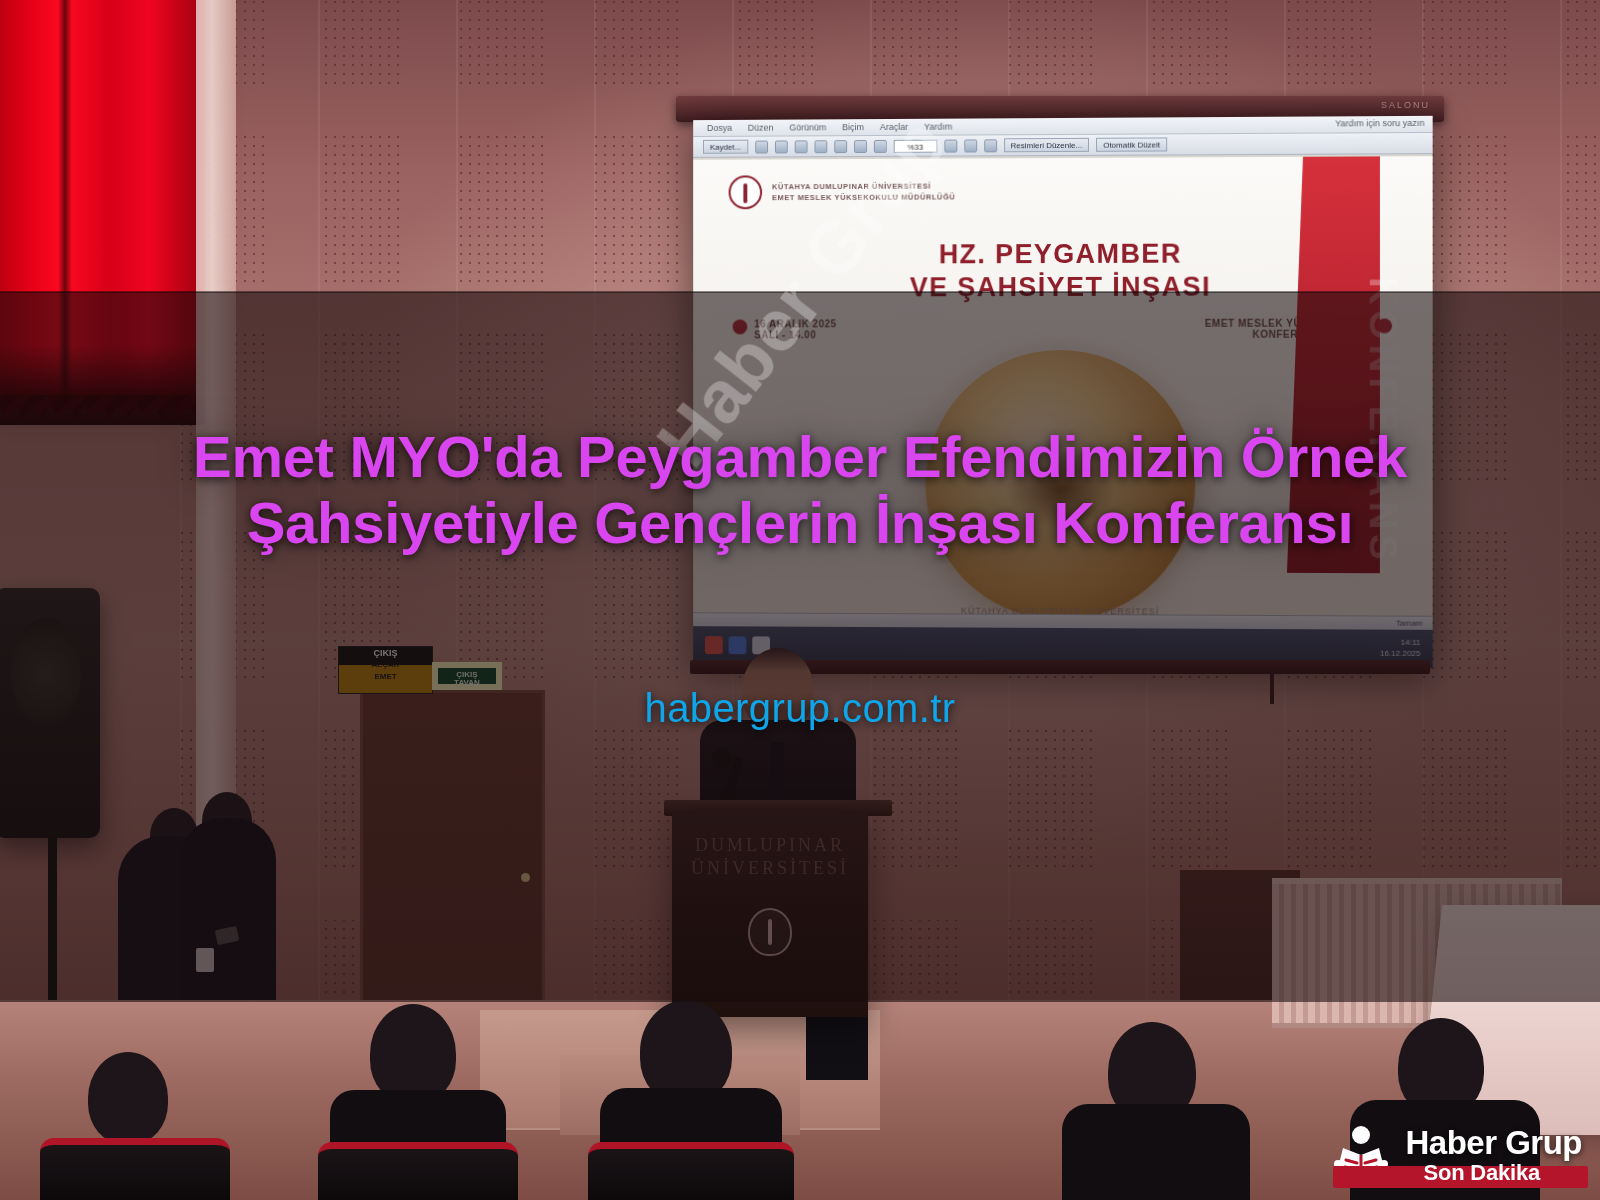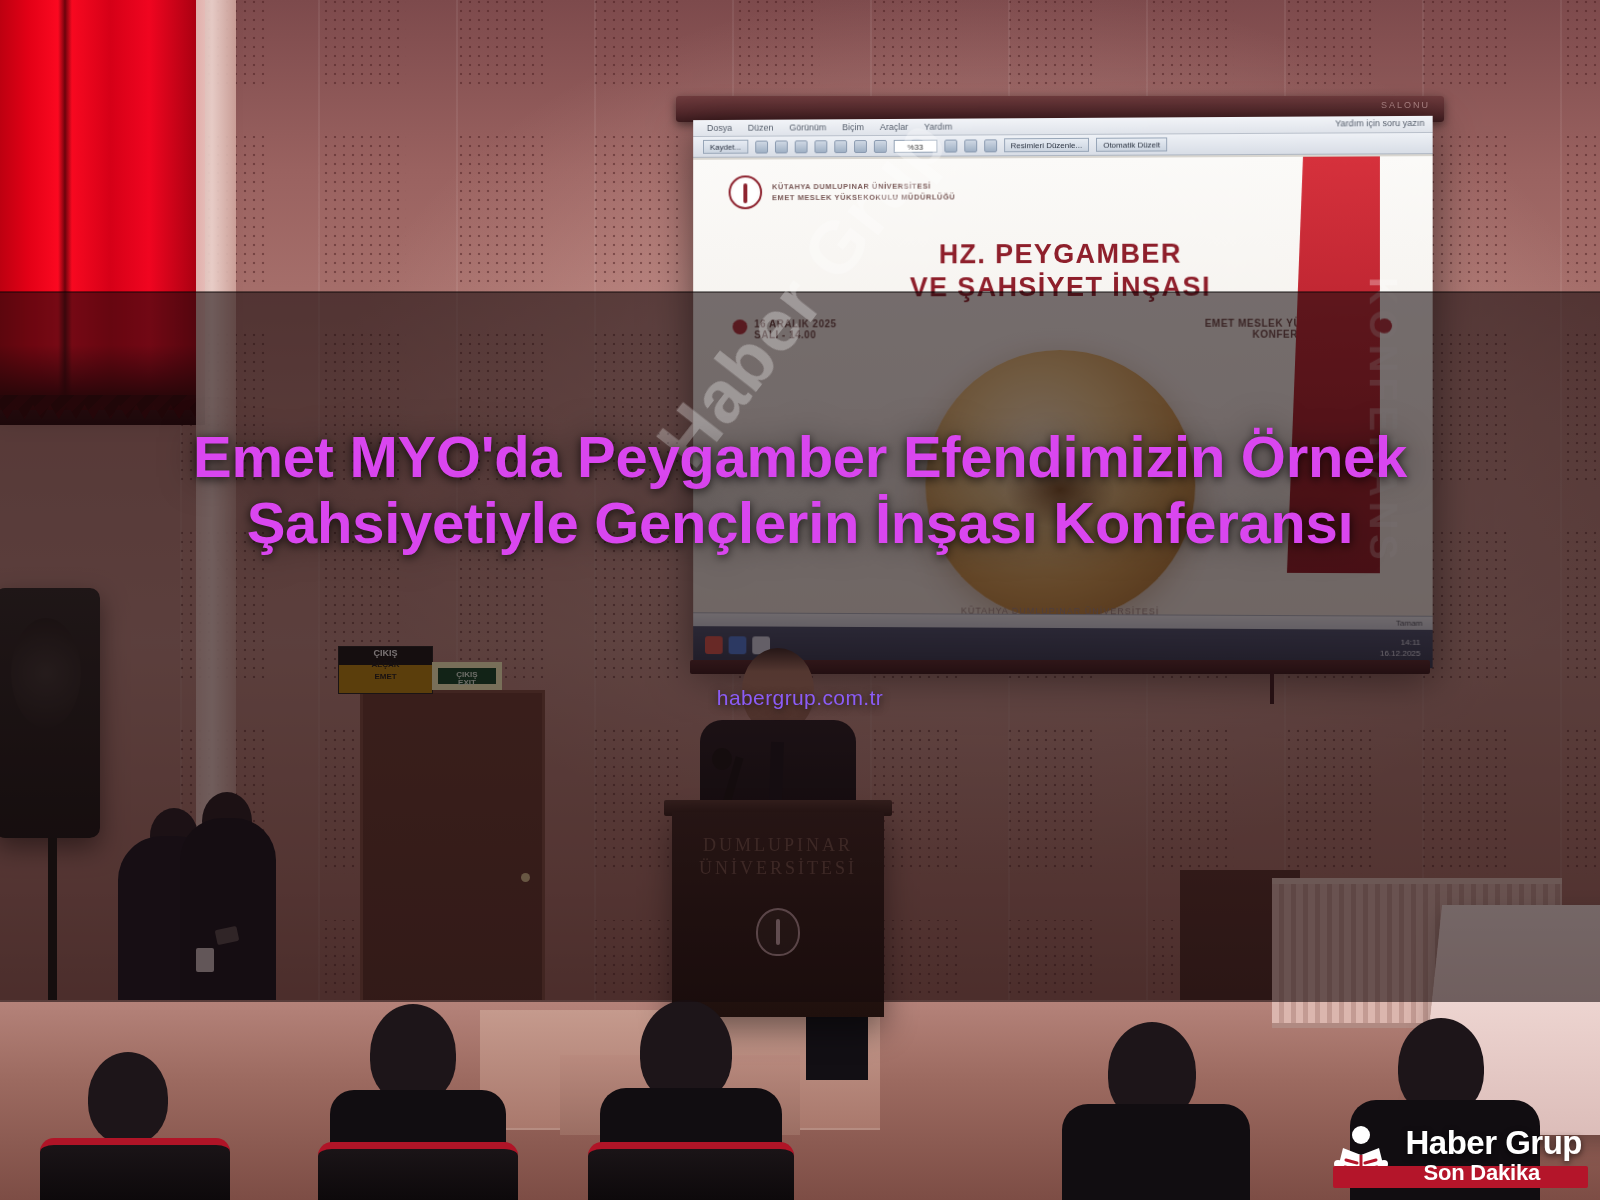--- a/index.html
+++ b/index.html
@@ -295,21 +295,21 @@
 
   .woman1 { left:118px; top:836px; width:102px; height:240px; border-radius:44px 44px 8px 8px; background:#181520; }
   .woman1-head { left:150px; top:808px; width:48px; height:56px; border-radius:50%; background:#241c22; }
   .woman2 { left:180px; top:818px; width:96px; height:258px; border-radius:42px 42px 8px 8px; background:#14111b; }
   .woman2-head { left:202px; top:792px; width:50px; height:58px; border-radius:50%; background:#241b21; }
   .badge1 { position:absolute; left:196px; top:948px; width:18px; height:24px; background:#cbbfc0; border-radius:2px; }
   .phone1 { position:absolute; left:216px; top:928px; width:22px; height:15px; background:#554a4d; border-radius:2px; transform:rotate(-12deg); }
 
   
   .podium {
-    position:absolute; left:672px; top:812px; width:212px; height:205px;
+    position:absolute; left:672px; top:812px; width:196px; height:205px;
     background:linear-gradient(180deg,#3c2420 0%,#2b1814 55%,#1f100d 100%);
     box-shadow:0 12px 30px rgba(0,0,0,.45);
   }
   .podium-top {
     position:absolute; left:664px; top:800px; width:228px; height:16px;
     background:linear-gradient(180deg,#5a3a33,#351e1a);
     border-radius:2px;
   }
   .podium-text {
     position:absolute; left:0; right:0; top:22px; text-align:center;
@@ -390,21 +390,21 @@
     position:absolute; left:60px; top:424px; width:1480px;
     text-align:center;
     color:#d946ef;
     font-size:58px; line-height:1.13; font-weight:bold;
     letter-spacing:-.3px;
     text-shadow:0 2px 10px rgba(0,0,0,.75), 0 0 34px rgba(0,0,0,.5);
   }
   .site-url {
     position:absolute; left:0; top:686px; width:1600px;
     text-align:center;
-    color:#8b5cf6; font-size:21px; letter-spacing:.4px;
+    color:#0ea5e9; font-size:40px; letter-spacing:.4px;
     text-shadow:0 2px 8px rgba(0,0,0,.8);
   }
 
   
   .wm {
     position:absolute; left:640px; top:430px;
     transform:rotate(-52deg);
     transform-origin:left top;
     font-size:74px; font-weight:bold;
     color:rgba(255,255,255,.30);
@@ -552,21 +552,21 @@
     <div class="door"></div>
     <div class="door2"></div>
 
     <div class="sign-dikkat">
       <span>ÇIKIŞ</span>
       <span class="d2">ALÇAK</span>
       <span class="d2">EMET</span>
     </div>
     <div class="sign-exit">
       <span>ÇIKIŞ</span><br>
-      <span>EXIT</span>
+      <span>TAVAN</span>
     </div>
 
     <div class="speaker-box"></div>
     <div class="speaker-pole"></div>
     <div class="speaker-legs"></div>
     <div class="mic-stand"></div>
 
     <div class="p-head woman1-head"></div>
     <div class="person woman1"></div>
     <div class="p-head woman2-head"></div>

